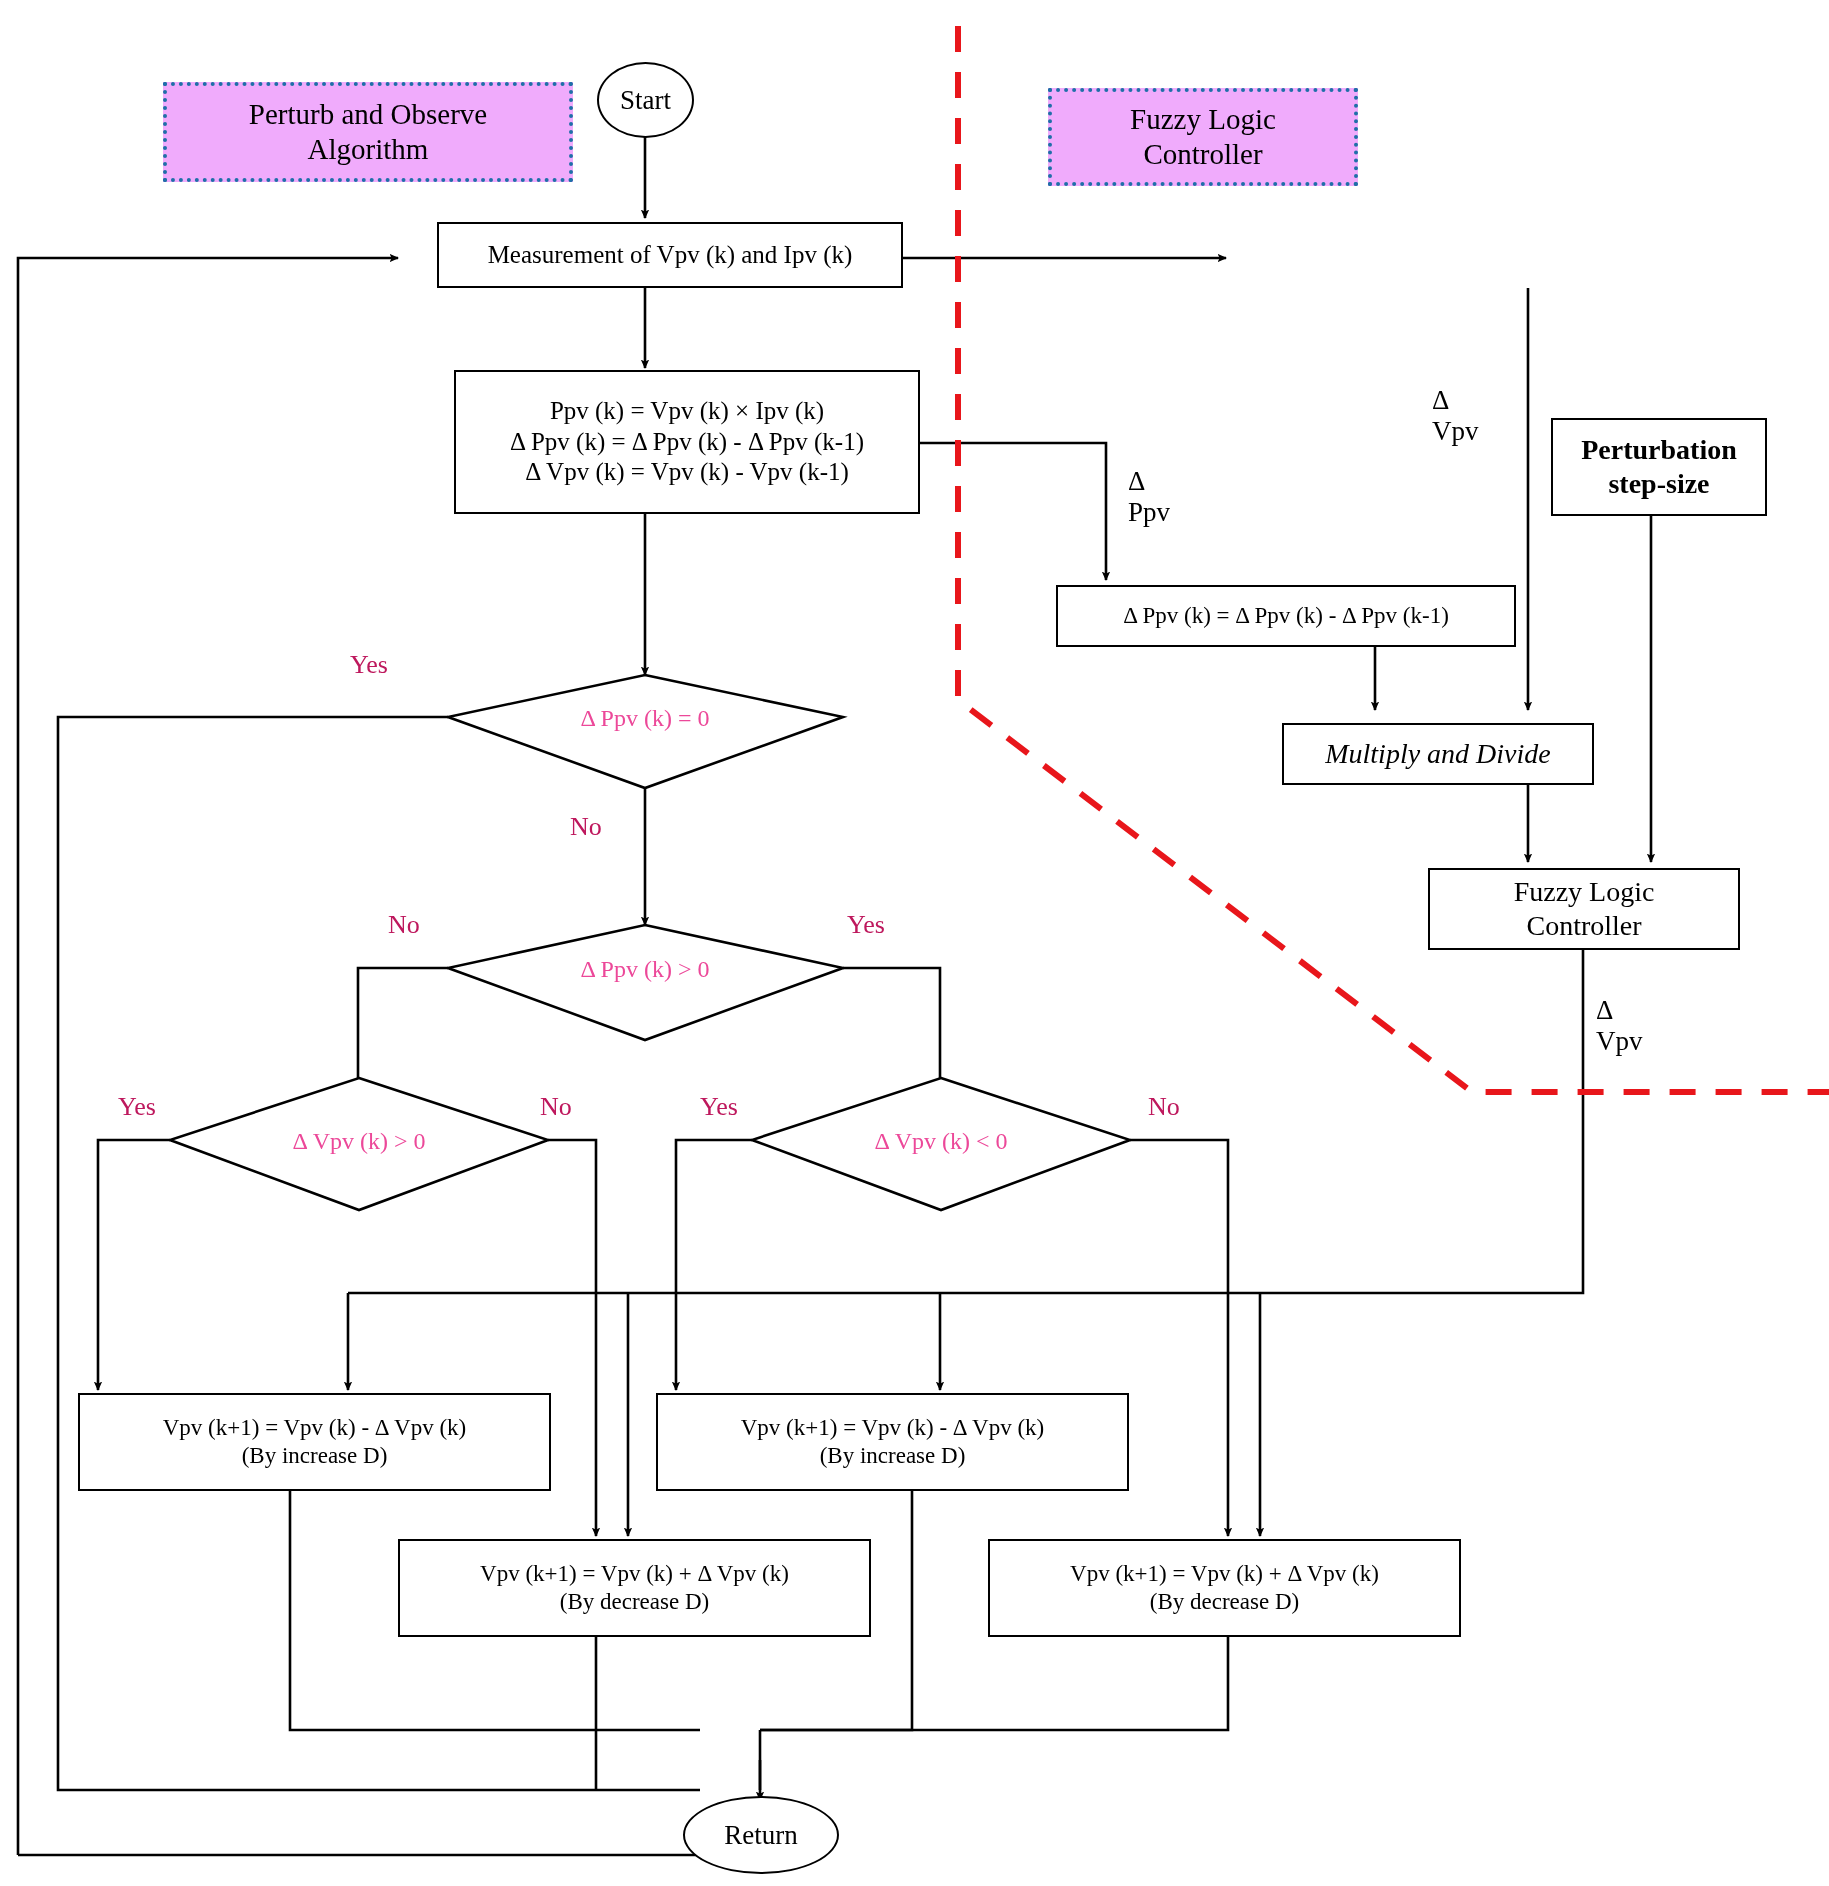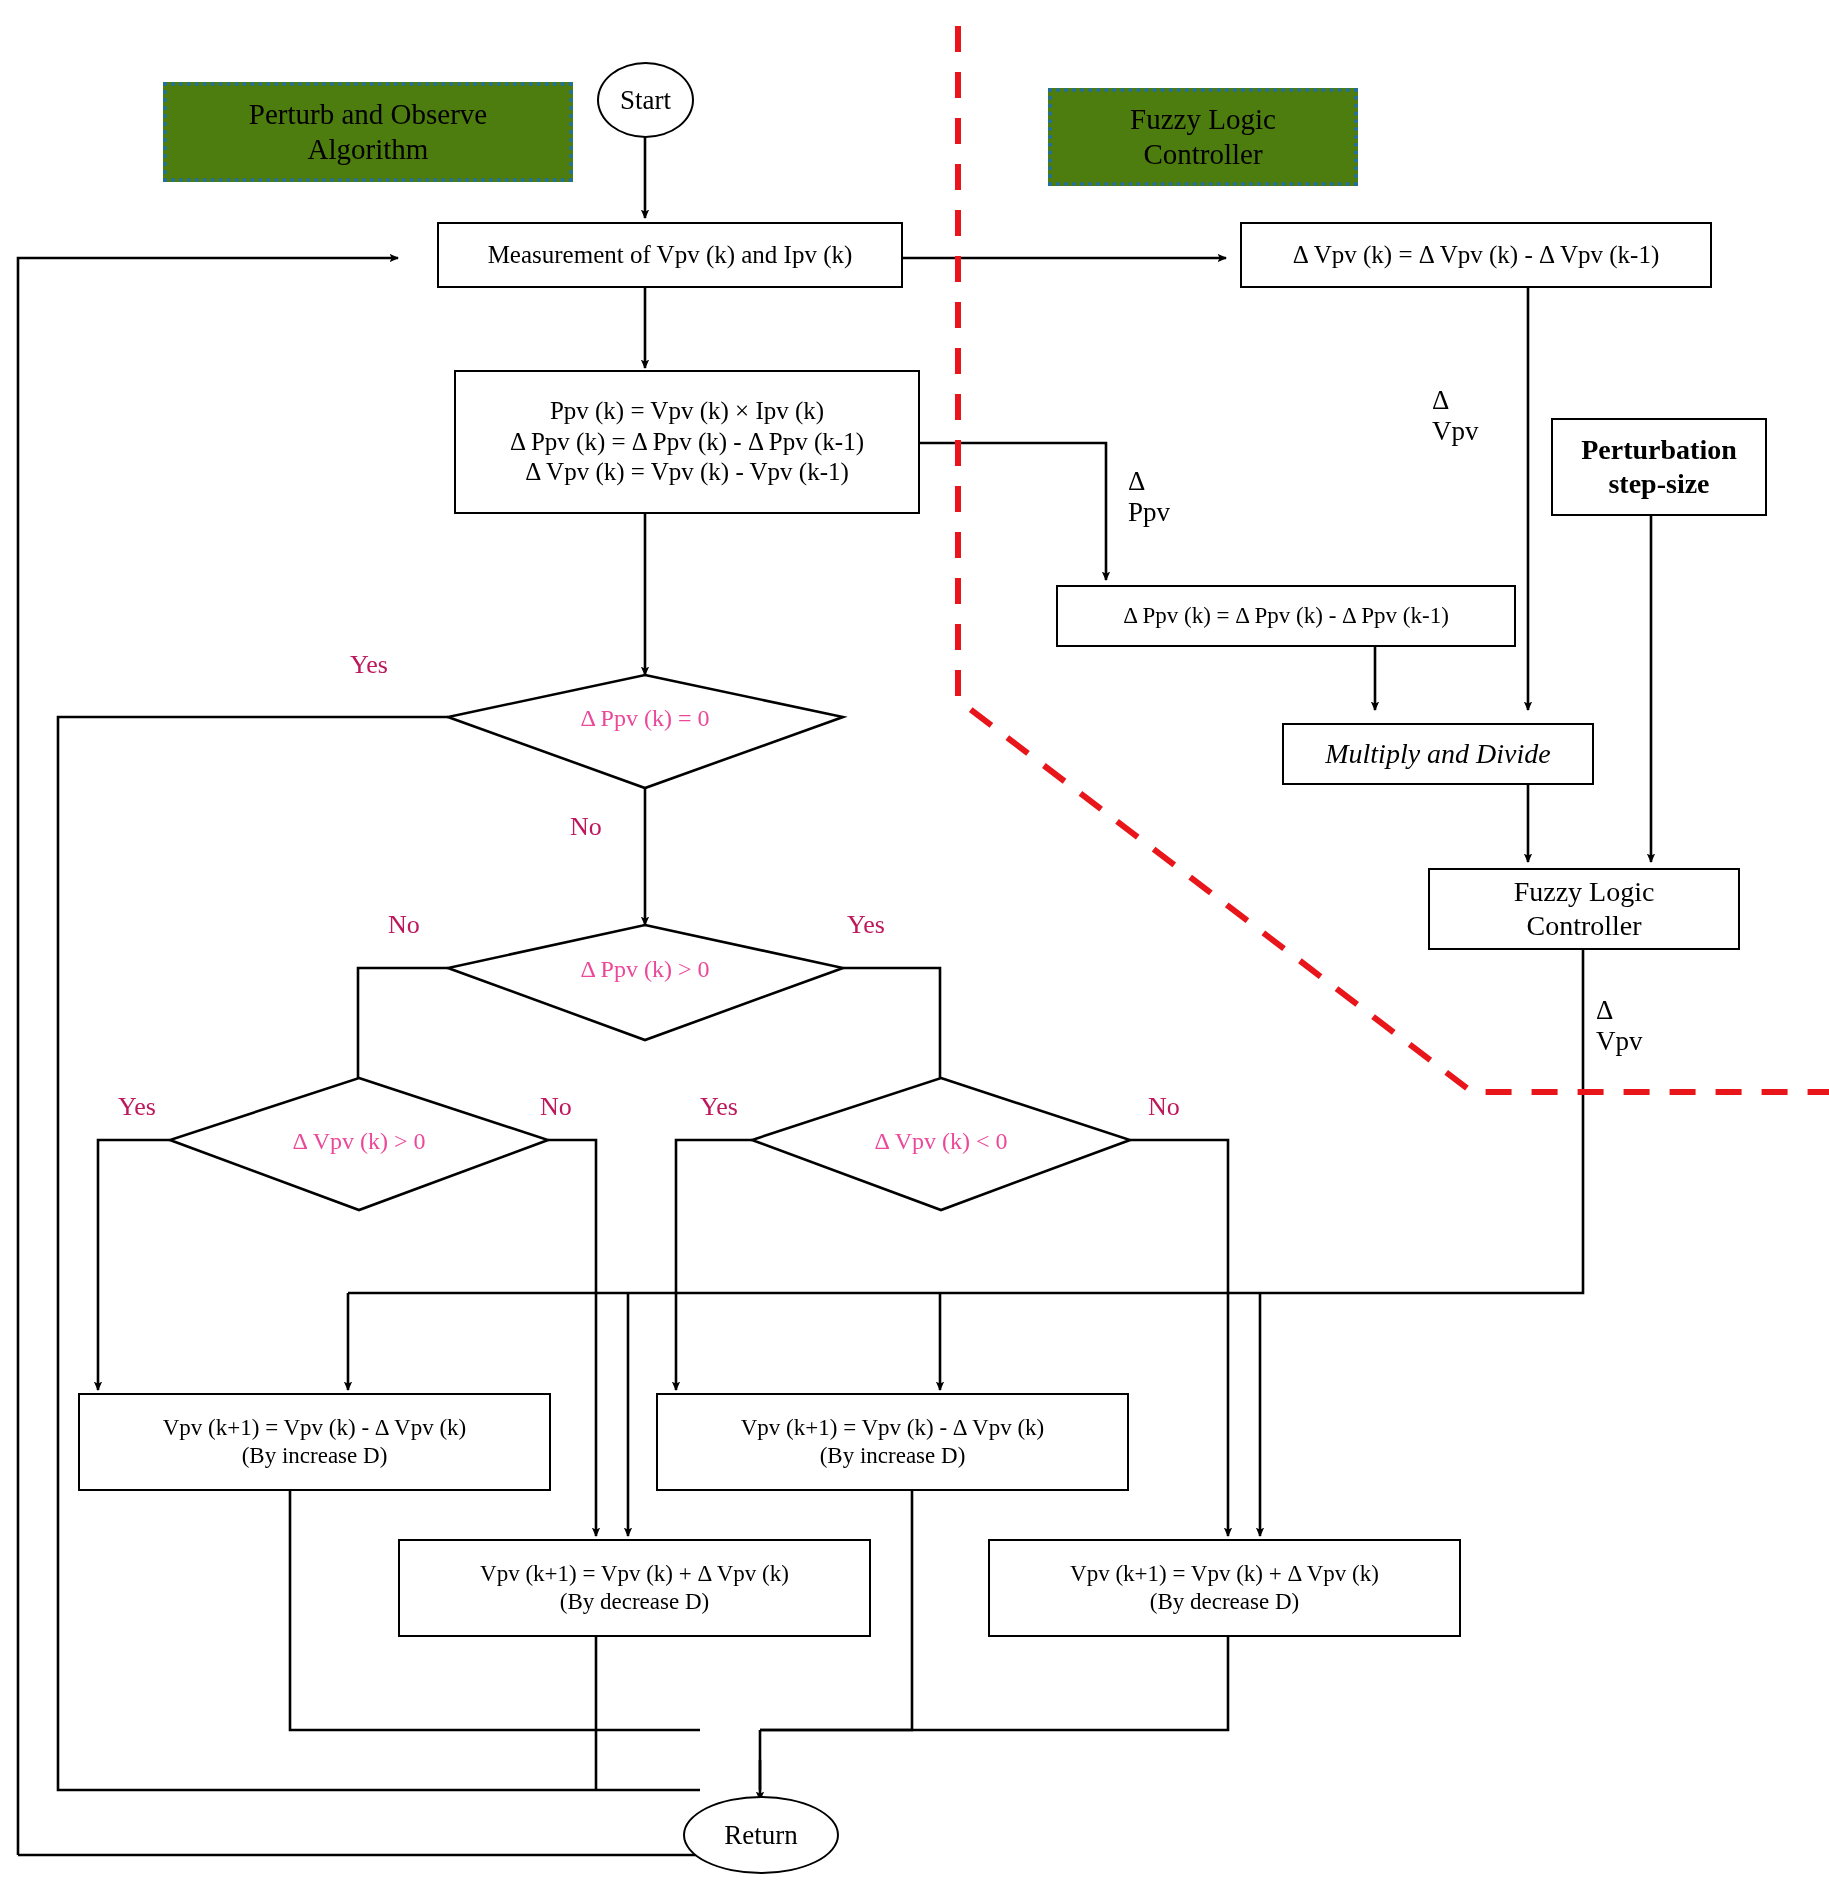--- a/index.html
+++ b/index.html
@@ -42,21 +42,21 @@
   .boxnode.small { font-size: 23px; }
   .boxnode.big { font-size: 28px; }
   .termnode {
     border: 2.5px solid #000000;
     border-radius: 50%;
     background: #ffffff;
     font-size: 27px;
   }
   .legendbox {
     border: 4px dotted #1f6fa8;
-    background: #4d7c0f;
+    background: #f0abfc;
     font-size: 29px;
   }
   .diamond-label {
     position: absolute;
     font-size: 24px;
     color: #ec4899;
     text-align: center;
     white-space: nowrap;
   }
   .edge-label {
@@ -161,21 +161,20 @@
 
   <div class="node legendbox" style="left:1048px; top:88px; width:310px; height:98px; flex-direction:column;">
     <span>Fuzzy Logic</span>
     <span>Controller</span>
   </div>
 
   <div class="node termnode" style="left:597px; top:62px; width:97px; height:76px;">Start</div>
 
   <div class="node boxnode" style="left:414px; top:222px; width:466px; height:66px;margin-left:23px;">Measurement of Vpv (k) and Ipv (k)</div>
 
-  <div class="node boxnode" style="left:1240px; top:222px; width:472px; height:66px;">Δ Vpv (k) = Δ Vpv (k) - Δ Vpv (k-1)</div>
 
   <div class="node boxnode" style="left:414px; top:370px; width:466px; height:144px; flex-direction:column;margin-left:40px;">
     <span>Ppv (k) = Vpv (k) × Ipv (k)</span>
     <span>Δ Ppv (k) = Δ Ppv (k) - Δ Ppv (k-1)</span>
     <span>Δ Vpv (k) = Vpv (k) - Vpv (k-1)</span>
   </div>
 
   <div class="node boxnode small" style="left:1056px; top:585px; width:460px; height:62px;">Δ Ppv (k) = Δ Ppv (k) - Δ Ppv (k-1)</div>
 
   <div class="node boxnode big" style="left:1551px; top:418px; width:216px; height:98px; flex-direction:column;font-weight:bold;">

